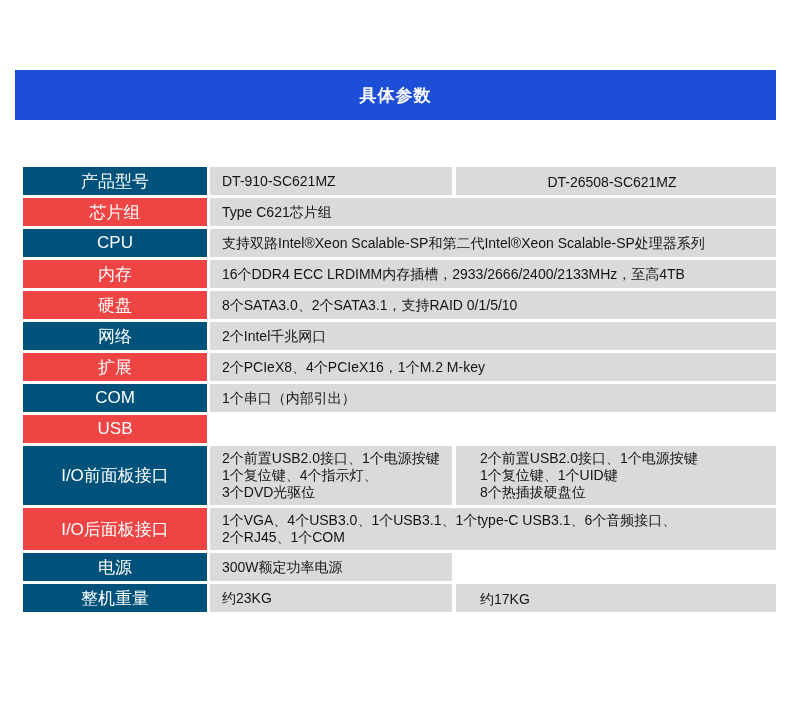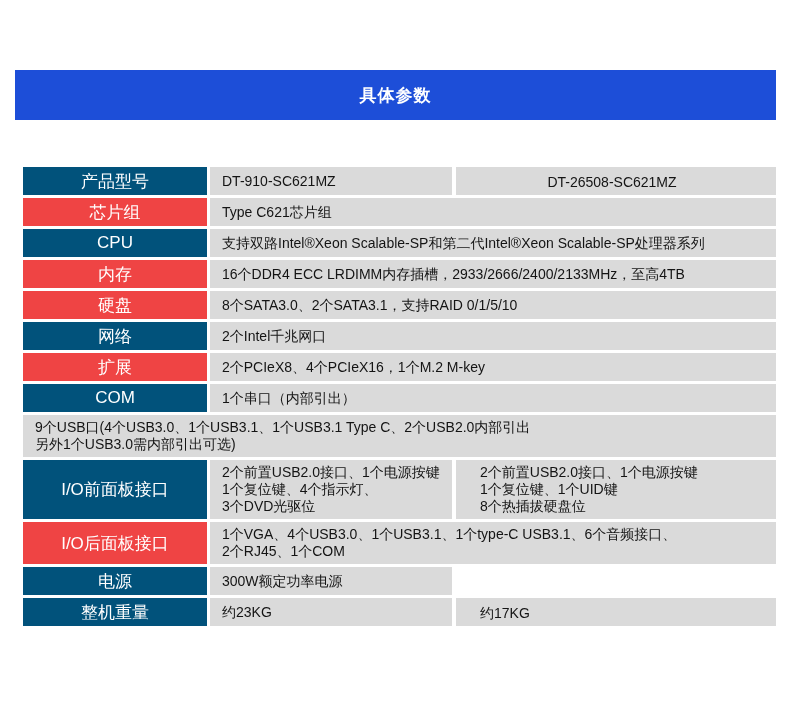--- a/index.html
+++ b/index.html
@@ -160,26 +160,21 @@
       </div>
       <div class="spec-row">
         <div class="label-cell label-dark">COM</div>
         <div class="value-area">
           <div class="value-cell value-full">
             <div>1个串口（内部引出）</div>
           </div>
         </div>
       </div>
       <div class="spec-row">
-        <div class="value-area">
-          <div class="value-cell value-full">
-            <div>9个USB口(4个USB3.0、1个USB3.1、1个USB3.1 Type C、2个USB2.0内部引出</div>
-            <div>另外1个USB3.0需内部引出可选)</div>
-          </div>
-        </div>
+        <div class="label-cell label-light">USB</div>
       </div>
       <div class="spec-row">
         <div class="label-cell label-dark">I/O前面板接口</div>
         <div class="value-area">
           <div class="value-cell value-col1">
             <div>2个前置USB2.0接口、1个电源按键</div>
             <div>1个复位键、4个指示灯、</div>
             <div>3个DVD光驱位</div>
           </div>
           <div class="value-cell value-col2">

